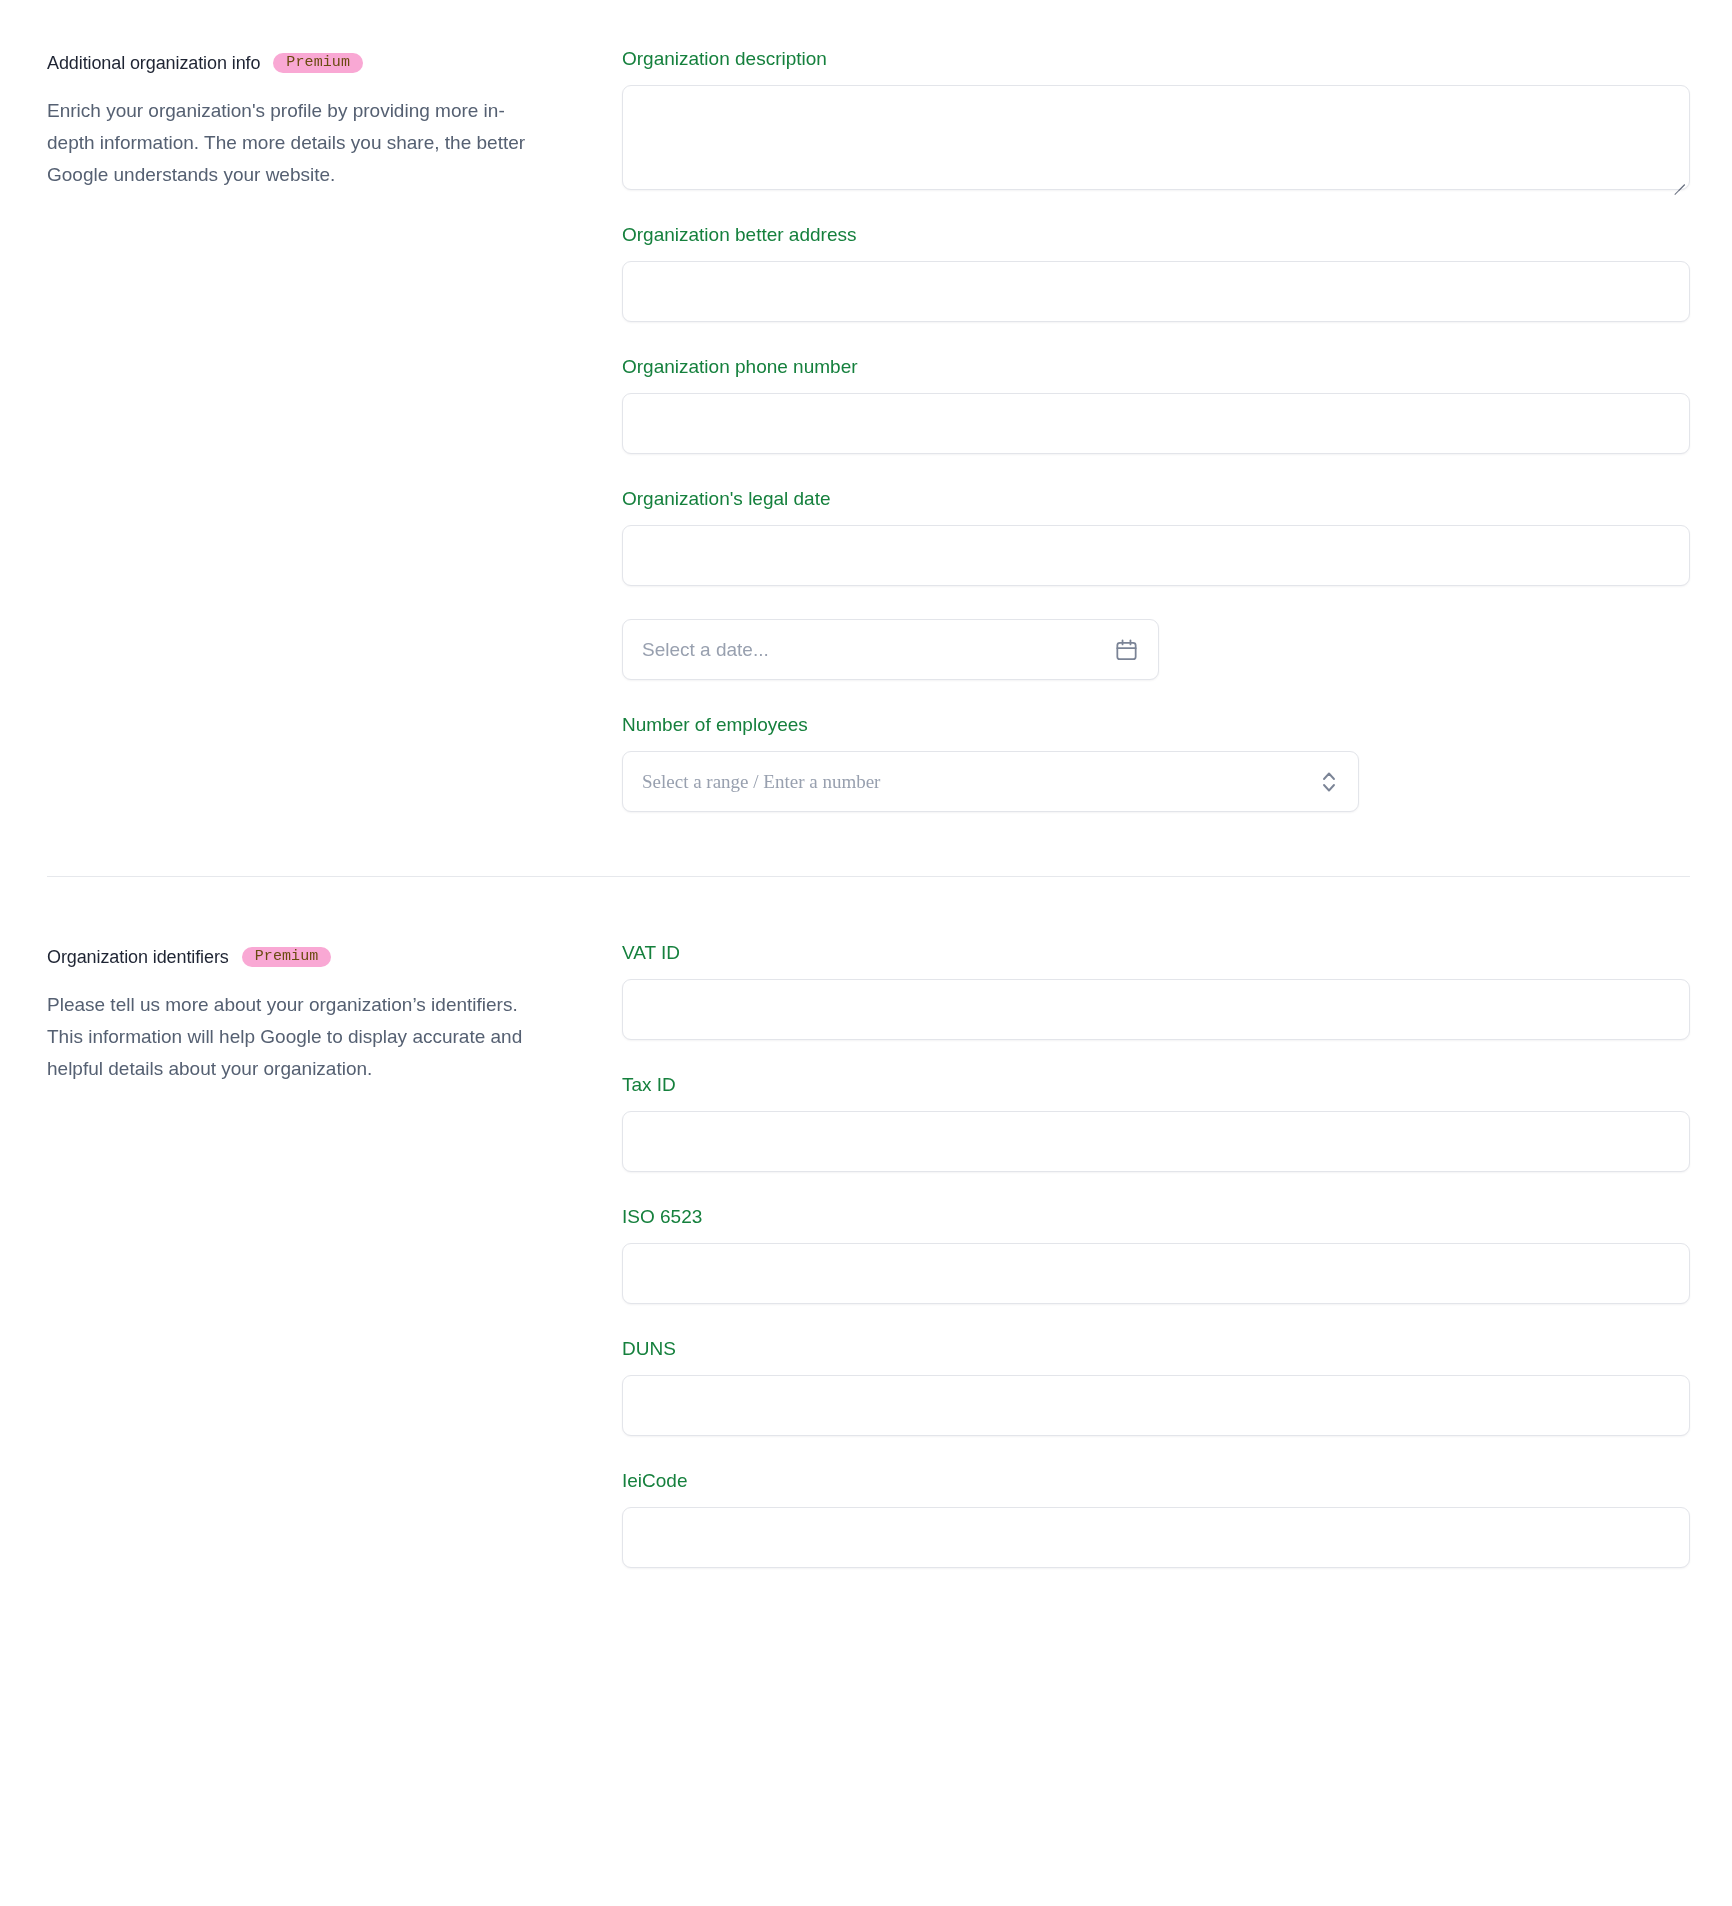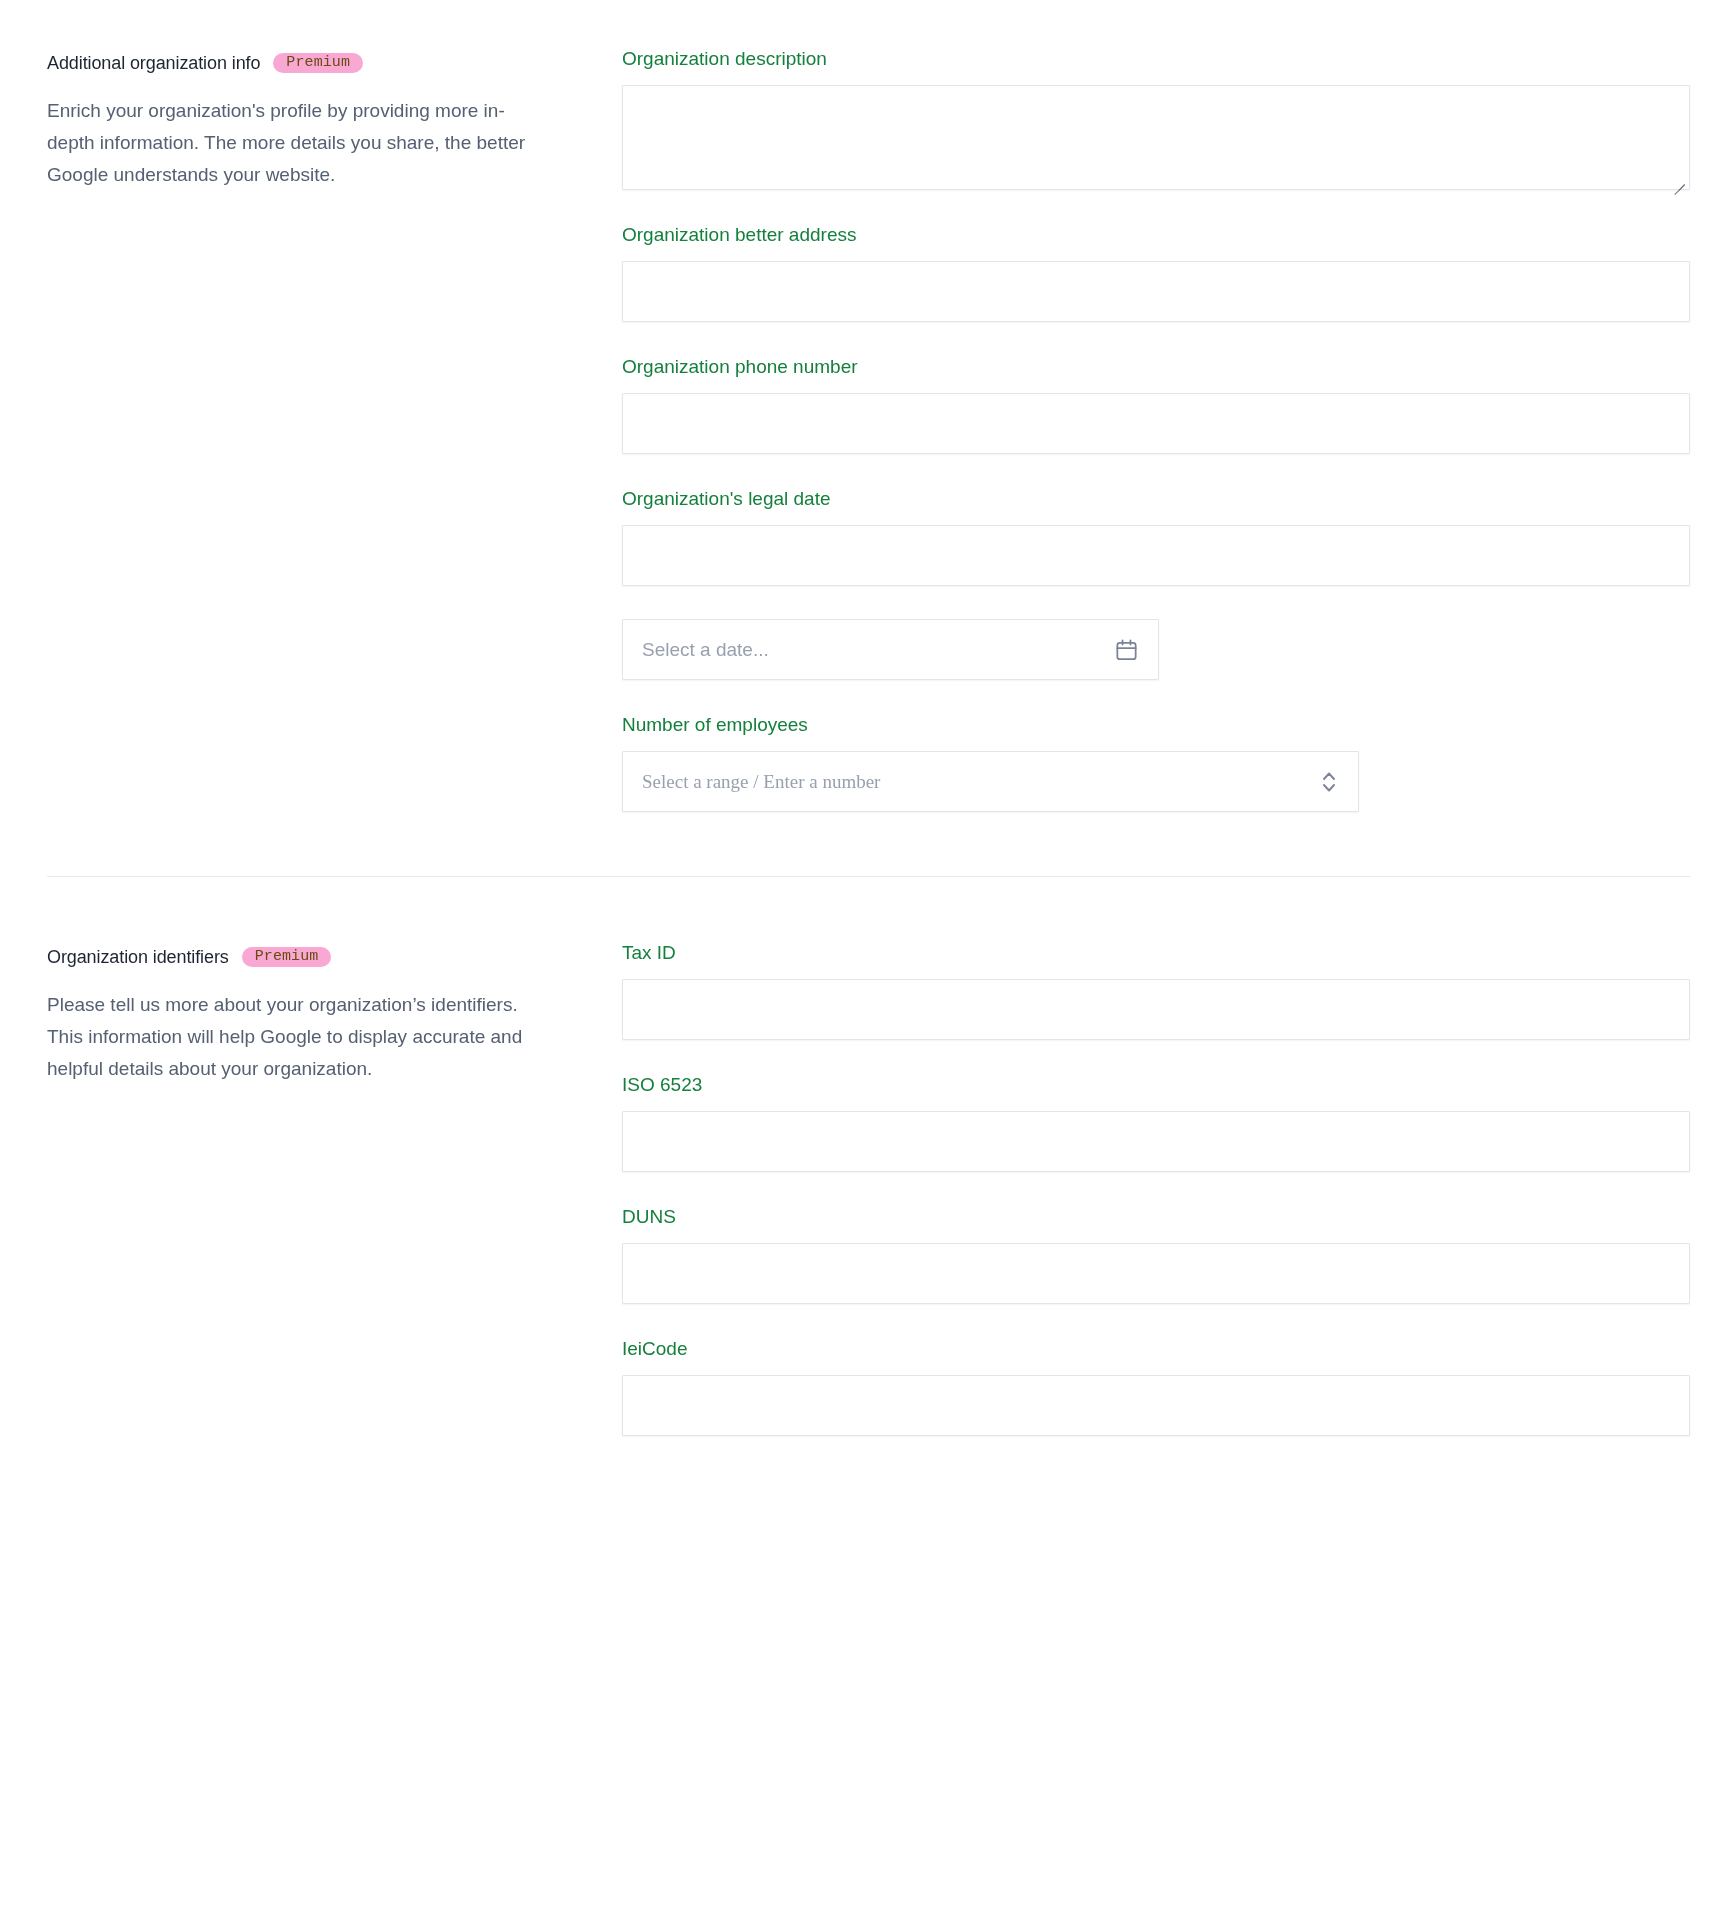--- a/index.html
+++ b/index.html
@@ -95,21 +95,21 @@
     color: #15803d;
     margin-bottom: 14px;
     font-weight: 400;
   }
 
   .control {
     position: relative;
     width: 100%;
     background: #ffffff;
     border: 1px solid #e3e5ea;
-    border-radius: 1px;
+    border-radius: 9px;
     box-shadow: 0 1px 2px rgba(16, 24, 40, 0.05);
   }
   .control.textarea-box {
     height: 105px;
   }
   .control.input-box {
     height: 61px;
   }
   .control.w-date {
     width: 537px;
@@ -257,20 +257,24 @@
       <div class="section-left">
         <div class="section-title-row">
           <div class="section-title">Organization identifiers</div>
           <span class="badge">Premium</span>
         </div>
         <div class="section-desc">Please tell us more about your organization’s identifiers. This information will help Google to display accurate and helpful details about your organization.</div>
       </div>
 
       <div class="section-right">
 
+        <div class="field">
+          <label class="field-label">VAT ID</label>
+          <div class="control input-box"></div>
+        </div>
 
         <div class="field">
           <label class="field-label">Tax ID</label>
           <div class="control input-box"></div>
         </div>
 
         <div class="field">
           <label class="field-label">ISO 6523</label>
           <div class="control input-box"></div>
         </div>

